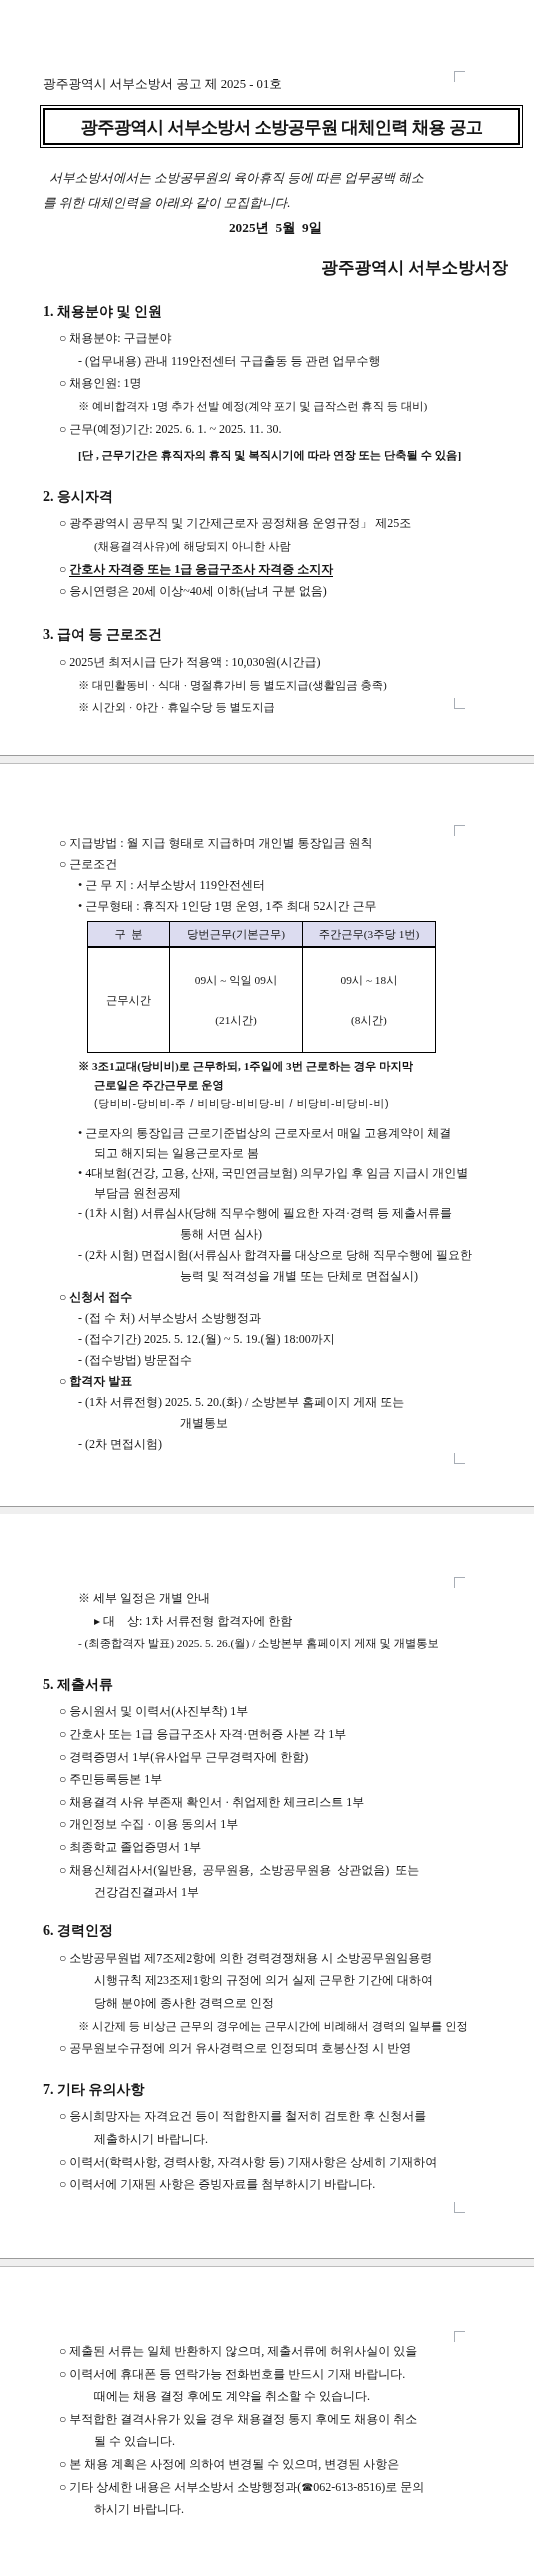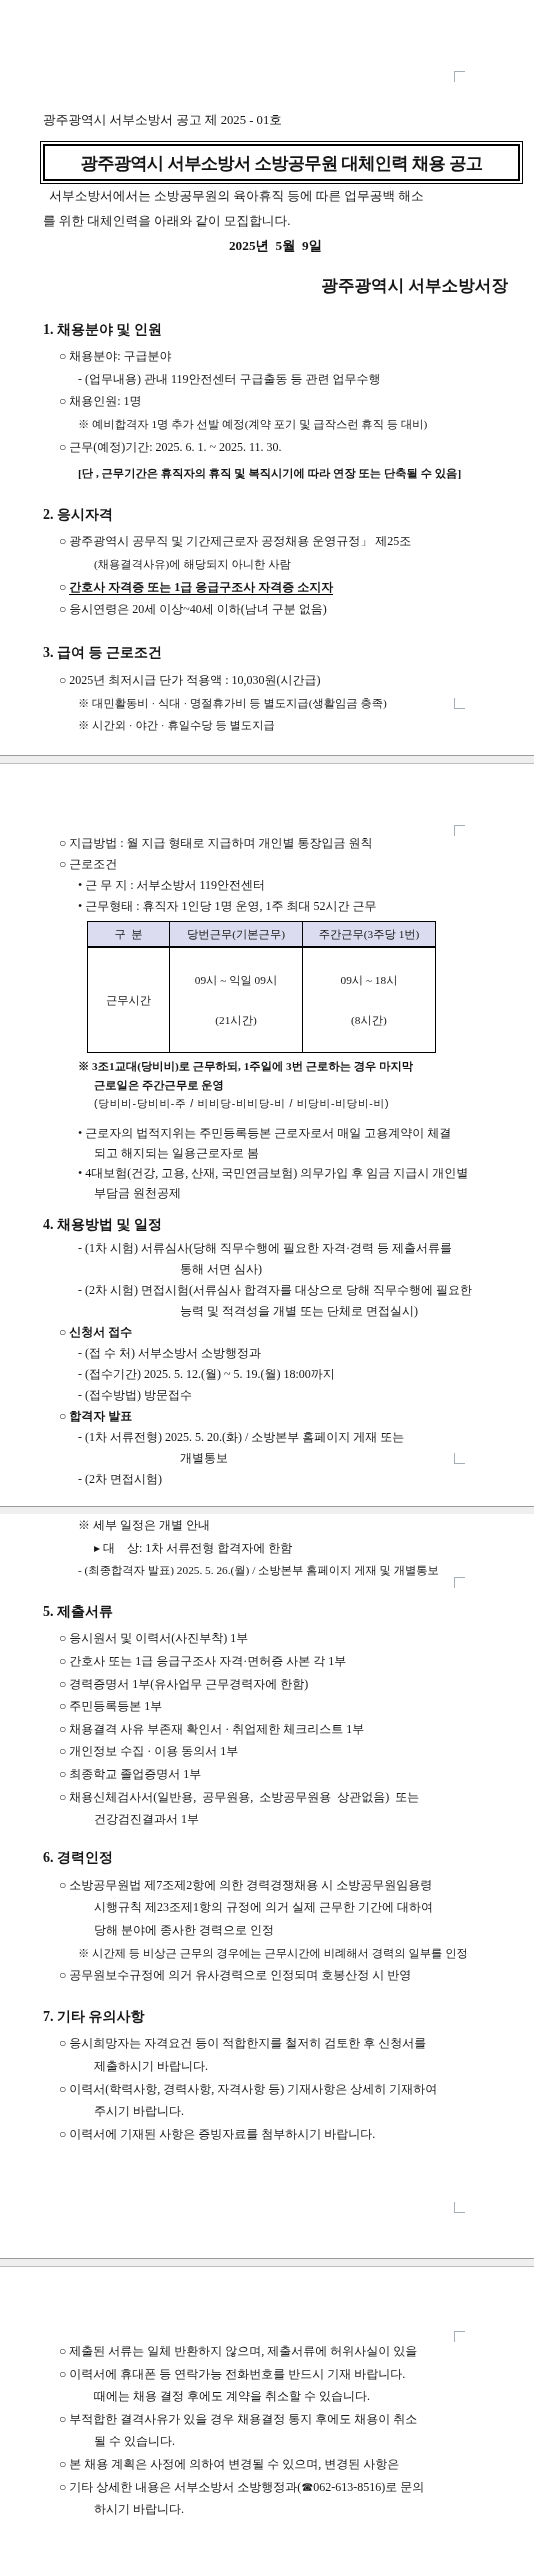--- a/index.html
+++ b/index.html
@@ -26,21 +26,21 @@
   .ind-c { padding-left:51px; }  
   .ind-e { padding-left:137px; }  
 
   .doc-no { font-size:12.7px; line-height:22.6px; white-space:pre; }
   .title-box { margin:9.3px -14.7px 0 -2.7px; border:0.7px solid #000; padding:2px; }
   .title-box .inner { border:2px solid #000; text-align:center; padding:4.7px 2.7px; }
   .title-box .t {
     font-family:"Liberation Sans","DejaVu Sans",sans-serif;
     font-weight:bold; font-size:17.3px; letter-spacing:-0.7px; white-space:pre;
   }
-  .intro { margin-top:0; }
+  .intro { margin-top:18px;font-style:italic; }
   .intro .ln { font-size:12.7px; line-height:25px; }
   .date-line { margin-top:2.7px; text-align:center; font-weight:bold; font-size:13.3px; white-space:pre; }
   .signer-line { margin-top:20px; text-align:right; font-weight:bold; font-size:16.6px; white-space:pre; }
   .sec-h { font-weight:bold; font-size:14px; line-height:27px; white-space:pre; }
   .mt4{margin-top:2.7px;} .mt6{margin-top:4px;} .mt12{margin-top:8px;}
   .mt16{margin-top:10.7px;} .mt20{margin-top:13.3px;} .mt24{margin-top:16px;} .mt28{margin-top:18.6px;}
 
   
   .wtab { border-collapse:collapse; margin:4px 0 0 44px; table-layout:fixed;
           font-size:11.3px; text-align:center; }
@@ -54,21 +54,21 @@
   
   .mark { position:absolute; width:10px; height:10px; }
   .mk-tr { border-top:0.7px solid #a7adb5; border-left:0.7px solid #a7adb5; }
   .mk-br { border-bottom:0.7px solid #a7adb5; border-left:0.7px solid #a7adb5; }
 </style>
 </head>
 <body>
 
 <div class="canvas">
 
-  <div class="page" style="top:0; height:755px; padding-top:109px;">
+  <div class="page" style="top:0; height:755px; padding-top:73px;">
 
     <div class="mark mk-tr" style="left:454px; top:71px;"></div>
 
     <div class="mark mk-br" style="left:454px; top:698px;"></div>
 
     <div class="doc-no">광주광역시 서부소방서 공고 제 2025 - 01호</div>
 
     <div class="title-box">
       <div class="inner">
         <span class="t">광주광역시 서부소방서 소방공무원 대체인력 채용 공고</span>
@@ -134,44 +134,43 @@
           <div>(8시간)</div>
         </td>
       </tr>
     </tbody>
       </table>
 
     <div class="ln ind-b b sm mt6" style="line-height:18.6px;">※ 3조1교대(당비비)로 근무하되, 1주일에 3번 근로하는 경우 마지막</div>
     <div class="ln ind-c b sm" style="line-height:18.6px;">근로일은 주간근무로 운영</div>
     <div class="ln ind-c xs" style="line-height:18.6px;">(당비비-당비비-주 / 비비당-비비당-비 / 비당비-비당비-비)</div>
 
-    <div class="ln ind-b mt16" style="line-height:20px;">• 근로자의 법적지위는 주민등록등본 근로자로서 매일 고용계약이 체결</div>
+    <div class="ln ind-b mt16" style="line-height:20px;">• 근로자의 통장입금 근로기준법상의 근로자로서 매일 고용계약이 체결</div>
     <div class="ln ind-c" style="line-height:20px;">되고 해지되는 일용근로자로 봄</div>
     <div class="ln ind-b" style="line-height:20px;">• 4대보험(건강, 고용, 산재, 국민연금보험) 의무가입 후 임금 지급시 개인별</div>
     <div class="ln ind-c" style="line-height:20px;">부담금 원천공제</div>
 
-    <div class="sec-h mt12">4. 채용방법 및 일정</div>
     <div class="ln ind-b">- (1차 시험) 서류심사(당해 직무수행에 필요한 자격·경력 등 제출서류를</div>
     <div class="ln ind-e">통해 서면 심사)</div>
     <div class="ln ind-b">- (2차 시험) 면접시험(서류심사 합격자를 대상으로 당해 직무수행에 필요한</div>
     <div class="ln ind-e">능력 및 적격성을 개별 또는 단체로 면접실시)</div>
     <div class="ln ind-a b">○ 신청서 접수</div>
     <div class="ln ind-b">- (접 수 처) 서부소방서 소방행정과</div>
     <div class="ln ind-b">- (접수기간) 2025. 5. 12.(월) ~ 5. 19.(월) 18:00까지</div>
     <div class="ln ind-b">- (접수방법) 방문접수</div>
     <div class="ln ind-a b">○ 합격자 발표</div>
     <div class="ln ind-b">- (1차 서류전형) 2025. 5. 20.(화) / 소방본부 홈페이지 게재 또는</div>
     <div class="ln ind-e">개별통보</div>
     <div class="ln ind-b">- (2차 면접시험)</div>
 
   </div>
 
   <div class="sep" style="top:1506px;"></div>
 
-  <div class="page" style="top:1514px; height:744px; ">
+  <div class="page" style="top:1514px; height:744px; padding-top:73px;">
 
     <div class="mark mk-tr" style="left:454px; top:63px;"></div>
 
     <div class="mark mk-br" style="left:454px; top:688px;"></div>
 
     <div class="ln ind-b">※ 세부 일정은 개별 안내</div>
     <div class="ln ind-c">▸ 대    상: 1차 서류전형 합격자에 한함</div>
     <div class="ln ind-b sm">- (최종합격자 발표) 2025. 5. 26.(월) / 소방본부 홈페이지 게재 및 개별통보</div>
 
     <div class="sec-h mt24">5. 제출서류</div>
@@ -189,21 +188,20 @@
     <div class="ln ind-a mt4">○ 소방공무원법 제7조제2항에 의한 경력경쟁채용 시 소방공무원임용령</div>
     <div class="ln ind-c">시행규칙 제23조제1항의 규정에 의거 실제 근무한 기간에 대하여</div>
     <div class="ln ind-c">당해 분야에 종사한 경력으로 인정</div>
     <div class="ln ind-b sm">※ 시간제 등 비상근 근무의 경우에는 근무시간에 비례해서 경력의 일부를 인정</div>
     <div class="ln ind-a">○ 공무원보수규정에 의거 유사경력으로 인정되며 호봉산정 시 반영</div>
 
     <div class="sec-h mt24">7. 기타 유의사항</div>
     <div class="ln ind-a mt4">○ 응시희망자는 자격요건 등이 적합한지를 철저히 검토한 후 신청서를</div>
     <div class="ln ind-c">제출하시기 바랍니다.</div>
     <div class="ln ind-a">○ 이력서(학력사항, 경력사항, 자격사항 등) 기재사항은 상세히 기재하여</div>
-    <div class="ln ind-c">주시기 바랍니다.</div>
     <div class="ln ind-a">○ 이력서에 기재된 사항은 증빙자료를 첨부하시기 바랍니다.</div>
   </div>
 
   <div class="sep" style="top:2258px;"></div>
 
   <div class="page" style="top:2267px; height:309px; padding-top:73px;">
 
     <div class="mark mk-tr" style="left:454px; top:64px;"></div>
 
     <div class="ln ind-a">○ 제출된 서류는 일체 반환하지 않으며, 제출서류에 허위사실이 있을</div>

